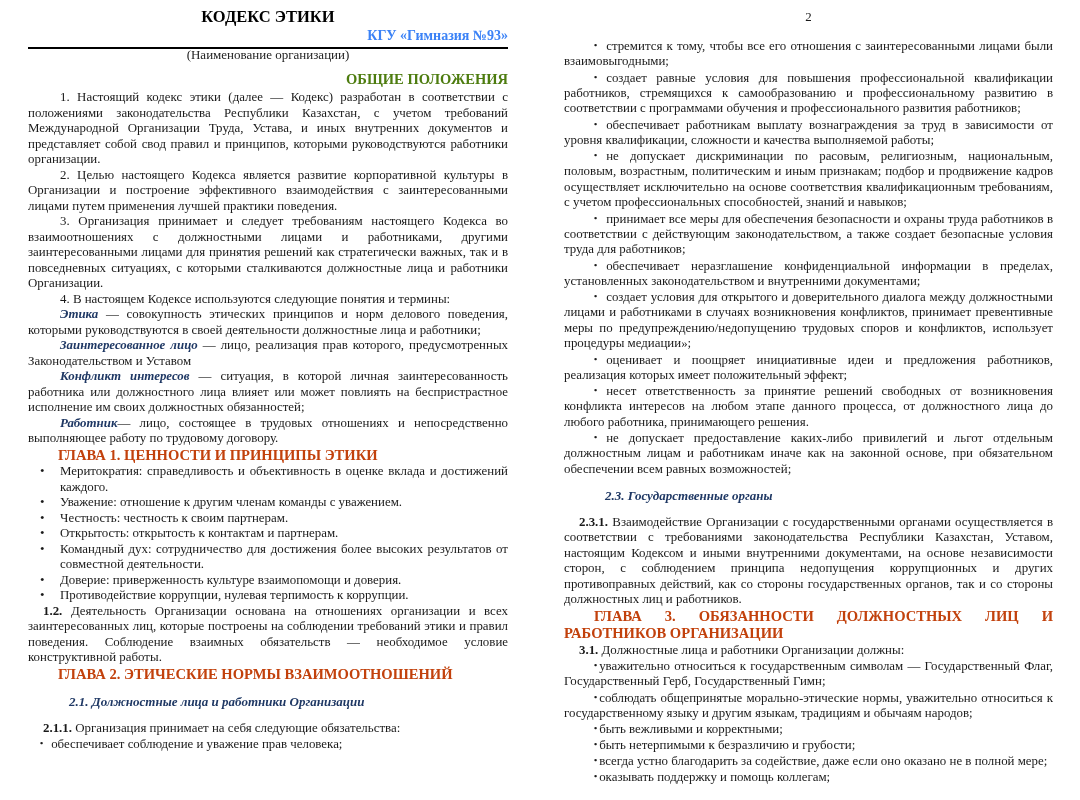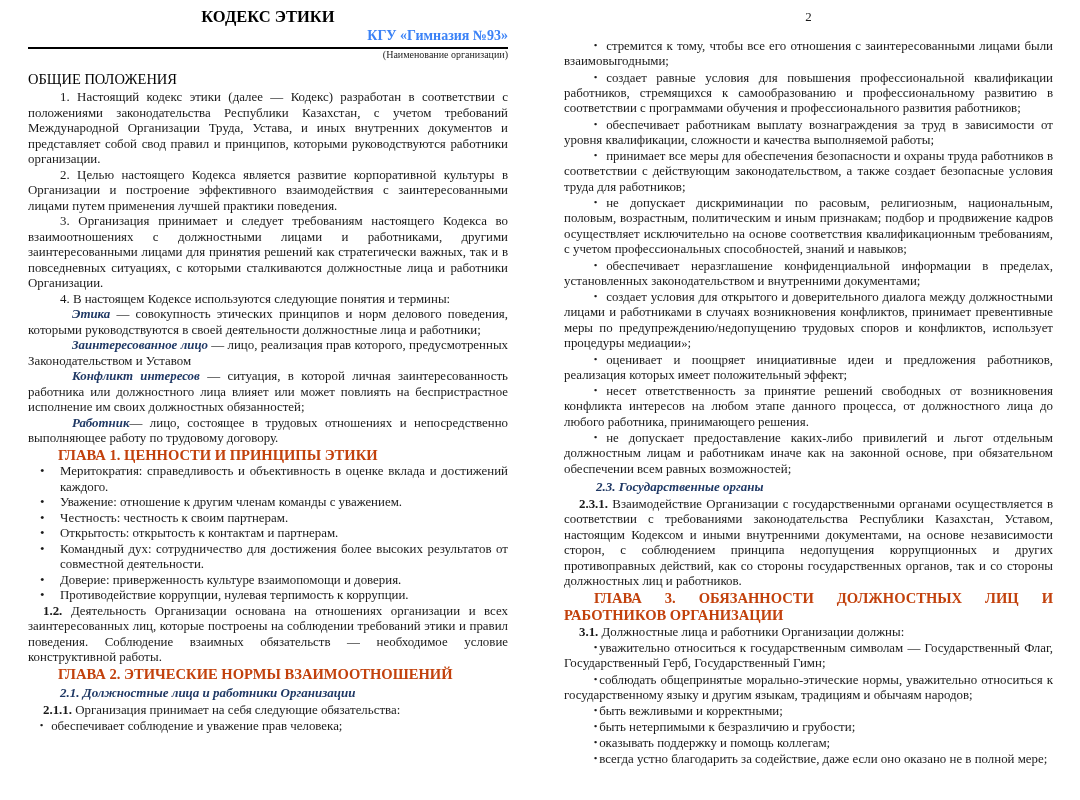--- a/index.html
+++ b/index.html
@@ -9,39 +9,39 @@
     color:#1a1a1a;
   }
   .sheet{position:relative;width:1080px;height:798px;background:#fff;}
   .page{position:absolute;top:0;}
   .page1{left:28px;width:480px;padding-top:7px;}
   .page2{left:564px;width:489px;padding-top:10px;}
 
   .doc-title{text-align:center;font-weight:bold;font-size:16.5px;line-height:20px;color:#000;}
   .doc-org{text-align:right;font-weight:bold;font-size:14px;line-height:18px;color:#3b82f6;}
   .rule{border-top:2px solid #000;margin-top:2px;}
-  .doc-caption{text-align:right;font-size:10px;line-height:11px;color:#222;}
+  .doc-caption{text-align:center;font-size:13px;line-height:11px;color:#222;}
 
   .center-heading{
-    margin:10px 0 2px 0;text-align:left;
-    color:#000000;font-weight:normal;font-size:14.5px;line-height:18px;
+    margin:10px 0 2px 0;text-align:right;
+    color:#4d7c0f;font-weight:bold;font-size:14.5px;line-height:18px;
   }
   .chapter{
     margin:0;color:#c2410c;font-weight:bold;font-size:14.6px;line-height:17.5px;
     text-indent:30px;text-align:justify;
   }
   .subchapter{
-    margin:2px;color:#1F3864;font-weight:bold;font-style:italic;
+    margin:11px;color:#1F3864;font-weight:bold;font-style:italic;
     font-size:13px;line-height:15.5px;text-indent:30px;
   }
   .para{margin:0;font-size:12.9px;line-height:15.5px;text-align:justify;}
   .ind-lg{text-indent:32px;}
   .ind-sm{text-indent:15px;}
   .para b{font-weight:bold;}
-  .term{color:#1F3864;font-weight:bold;font-style:italic;margin-left:12px;}
+  .term{color:#1F3864;font-weight:bold;font-style:italic;}
 
   ul.values{margin:0;padding:0 0 0 12px;list-style:none;}
   ul.values li{
     position:relative;padding-left:20px;
     font-size:12.9px;line-height:15.5px;text-align:justify;
   }
   .vmark{position:absolute;left:0;top:0;}
 
   .dotp{text-indent:30px;}
   .dmark{font-size:9px;vertical-align:1.5px;font-weight:bold;margin-right:9px;}
@@ -98,37 +98,37 @@
 
     <p class="para hang-bullet"><span class="smark">•</span><span>обеспечивает соблюдение и уважение прав человека;</span></p>
   </section>
 
   <section class="page page2">
     <div class="pagenum">2</div>
 
     <p class="para dotp"><span class="dmark">•</span><span>стремится к тому, чтобы все его отношения с заинтересованными лицами были взаимовыгодными;</span></p>
     <p class="para dotp"><span class="dmark">•</span><span>создает равные условия для повышения профессиональной квалификации работников, стремящихся к самообразованию и профессиональному развитию в соответствии с программами обучения и профессионального развития работников;</span></p>
     <p class="para dotp"><span class="dmark">•</span><span>обеспечивает работникам выплату вознаграждения за труд в зависимости от уровня квалификации, сложности и качества выполняемой работы;</span></p>
+    <p class="para dotp"><span class="dmark">•</span><span>не допускает дискриминации по расовым, религиозным, национальным, половым, возрастным, политическим и иным признакам; подбор и продвижение кадров осуществляет исключительно на основе соответствия квалификационным требованиям, с учетом профессиональных способностей, знаний и навыков;</span></p>
     <p class="para dotp"><span class="dmark">•</span><span>принимает все меры для обеспечения безопасности и охраны труда работников в соответствии с действующим законодательством, а также создает безопасные условия труда для работников;</span></p>
-    <p class="para dotp"><span class="dmark">•</span><span>не допускает дискриминации по расовым, религиозным, национальным, половым, возрастным, политическим и иным признакам; подбор и продвижение кадров осуществляет исключительно на основе соответствия квалификационным требованиям, с учетом профессиональных способностей, знаний и навыков;</span></p>
     <p class="para dotp"><span class="dmark">•</span><span>обеспечивает неразглашение конфиденциальной информации в пределах, установленных законодательством и внутренними документами;</span></p>
     <p class="para dotp"><span class="dmark">•</span><span>создает условия для открытого и доверительного диалога между должностными лицами и работниками в случаях возникновения конфликтов, принимает превентивные меры по предупреждению/недопущению трудовых споров и конфликтов, использует процедуры медиации»;</span></p>
     <p class="para dotp"><span class="dmark">•</span><span>оценивает и поощряет инициативные идеи и предложения работников, реализация которых имеет положительный эффект;</span></p>
     <p class="para dotp"><span class="dmark">•</span><span>несет ответственность за принятие решений свободных от возникновения конфликта интересов на любом этапе данного процесса, от должностного лица до любого работника, принимающего решения.</span></p>
     <p class="para dotp"><span class="dmark">•</span><span>не допускает предоставление каких-либо привилегий и льгот отдельным должностным лицам и работникам иначе как на законной основе, при обязательном обеспечении всем равных возможностей;</span></p>
 
     <h3 class="subchapter">2.3. Государственные органы</h3>
 
     <p class="para ind-sm"><b>2.3.1.</b><span> Взаимодействие Организации с государственными органами осуществляется в соответствии с требованиями законодательства Республики Казахстан, Уставом, настоящим Кодексом и иными внутренними документами, на основе независимости сторон, с соблюдением принципа недопущения коррупционных и других противоправных действий, как со стороны государственных органов, так и со стороны должностных лиц и работников.</span></p>
 
     <h2 class="chapter">ГЛАВА 3. ОБЯЗАННОСТИ ДОЛЖНОСТНЫХ ЛИЦ И РАБОТНИКОВ ОРГАНИЗАЦИИ</h2>
 
     <p class="para ind-sm"><b>3.1.</b><span> Должностные лица и работники Организации должны:</span></p>
 
     <p class="para dotp tight"><span class="dmark">•</span><span>уважительно относиться к государственным символам — Государственный Флаг, Государственный Герб, Государственный Гимн;</span></p>
     <p class="para dotp tight"><span class="dmark">•</span><span>соблюдать общепринятые морально-этические нормы, уважительно относиться к государственному языку и другим языкам, традициям и обычаям народов;</span></p>
     <p class="para dotp tight"><span class="dmark">•</span><span>быть вежливыми и корректными;</span></p>
     <p class="para dotp tight"><span class="dmark">•</span><span>быть нетерпимыми к безразличию и грубости;</span></p>
+    <p class="para dotp tight"><span class="dmark">•</span><span>всегда устно благодарить за содействие, даже если оно оказано не в полной мере;</span></p>
     <p class="para dotp tight"><span class="dmark">•</span><span>оказывать поддержку и помощь коллегам;</span></p>
-    <p class="para dotp tight"><span class="dmark">•</span><span>всегда устно благодарить за содействие, даже если оно оказано не в полной мере;</span></p>
   </section>
 
 </div>
 
 </body></html>

